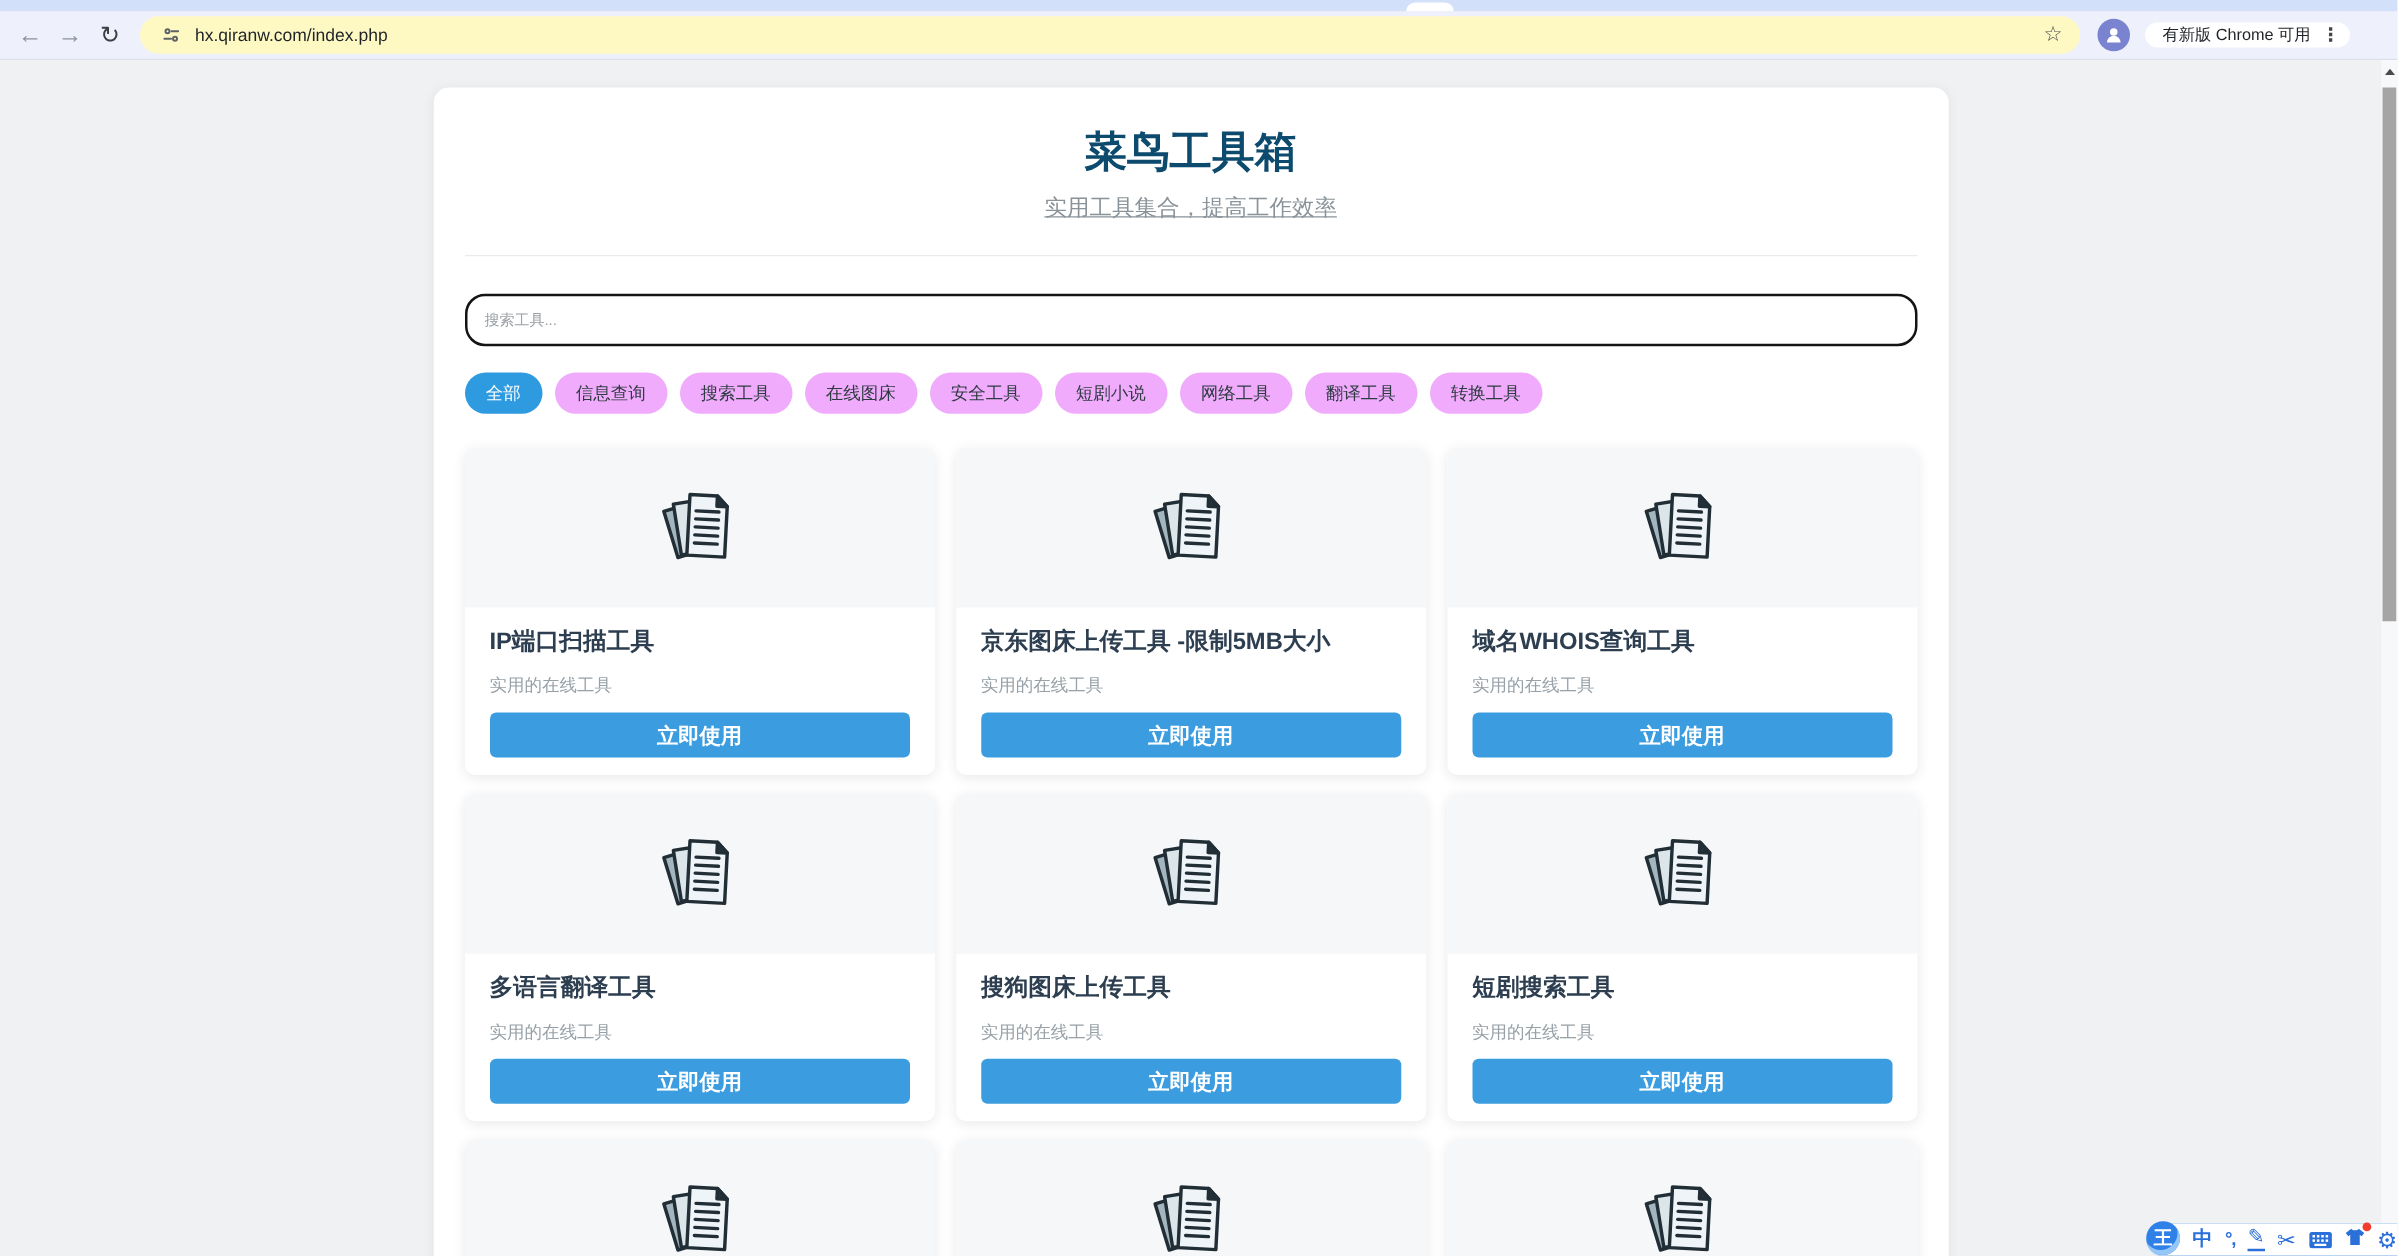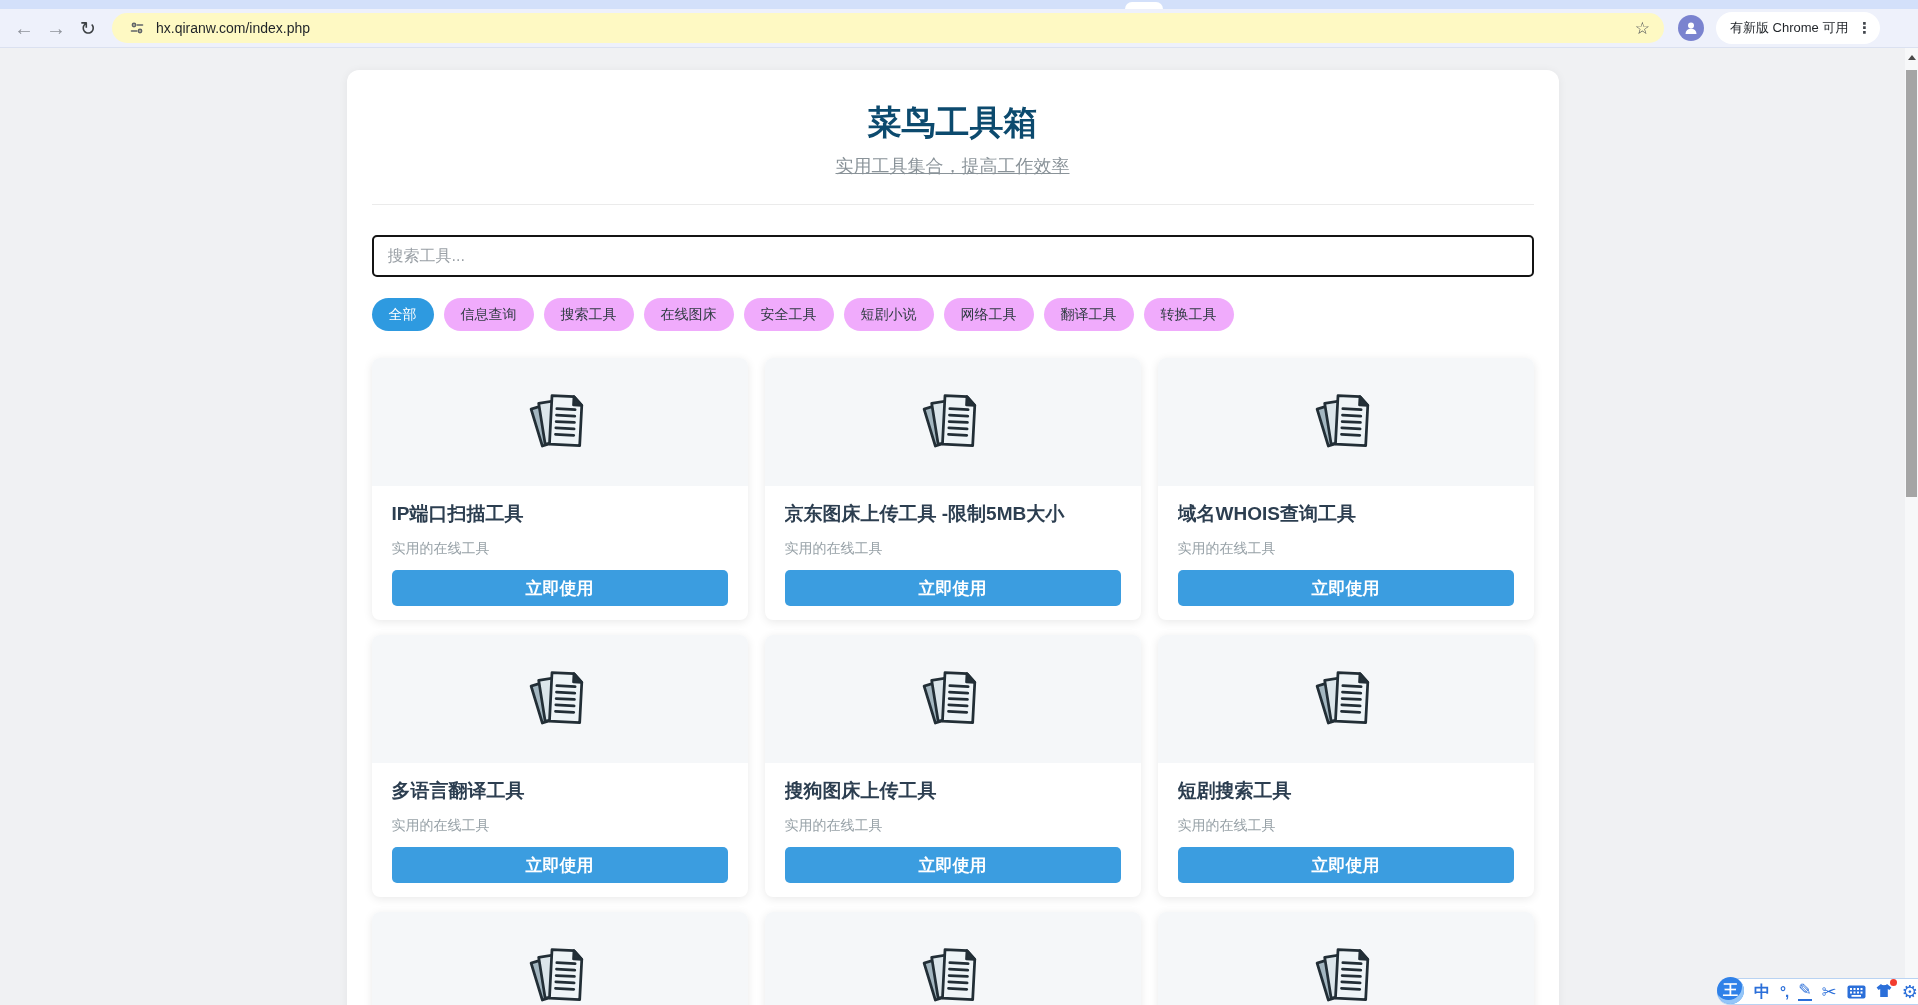--- a/index.html
+++ b/index.html
@@ -19,37 +19,37 @@
     justify-content:center; font-size:20px; color:#8f939b; cursor:pointer; flex:none; }
   .nav-btn.reload { color:#3c4043; font-size:19px; }
   .omnibox { height:30px; width:1552px; margin-left:8px; background:#fef9c3; border-radius:15px;
     display:flex; align-items:center; padding:0 12px; flex:none; }
   .site-info { width:26px; height:26px; border-radius:50%; display:flex; align-items:center;
     justify-content:center; flex:none; cursor:pointer; }
   .url-text { margin-left:6px; font-size:14px; color:#1f2328; flex:1; white-space:nowrap; }
   .star-btn { font-size:17px; color:#474b52; cursor:pointer; flex:none; padding:0 2px; }
   .avatar { width:26px; height:26px; border-radius:50%; background:#7a83cf; margin-left:14px;
     display:flex; align-items:center; justify-content:center; cursor:pointer; flex:none; }
-  .update-pill { margin-left:12px; height:32px; border-radius:16px; background:#fff;
+  .update-pill { margin-left:12px; height:20px; border-radius:16px; background:#fff;
     display:flex; align-items:center; padding:0 8px 0 14px; cursor:pointer; flex:none; }
   .update-pill .label { font-size:13px; color:#1f2328; white-space:nowrap; }
   .menu-dots { font-size:15px; color:#41454c; font-weight:bold; margin-left:8px; width:16px;
     text-align:center; }
   
   .page { position:absolute; top:48px; left:0; right:13px; bottom:0;
     background:#f0f1f3; overflow:hidden; }
   .container { width:1212px; margin:22px auto 0; background:#fff; border-radius:12px;
     box-shadow:0 1px 10px rgba(0,0,0,.06); padding:0 25px 40px; min-height:1400px; }
   .site-title { margin:0; padding-top:32px; text-align:center; font-size:34px; line-height:40px;
     font-weight:bold; color:#0c4a6e; }
   .site-subtitle { margin:12px 0 0; text-align:center; font-size:18px; line-height:24px;
     color:#8a9399;text-decoration:underline; }
   .divider { border:none; border-top:1px solid #ebebeb; margin:26px 0 0; }
   .search-input { margin-top:30px; width:100%; height:42px; border:2px solid #141414;
-    border-radius:5px; padding:0 14px; font-size:16px; outline:none; color:#202124;
+    border-radius:16px; padding:0 14px; font-size:12px; outline:none; color:#202124;
     font-family:inherit; }
   .search-input::placeholder { color:#9aa0a6; }
   .tags { margin-top:21px; display:flex; gap:10px; }
   .tag { height:33px; padding:0 17px; border-radius:17px; background:#f0abfc; color:#2f3b42;
     font-size:14px; display:flex; align-items:center; cursor:pointer; white-space:nowrap; }
   .tag.active { background:var(--accent,#2e9ae0); color:#fff; }
   .grid { margin-top:27px; display:grid; grid-template-columns:repeat(3,1fr); gap:15px 17px; }
   .card { background:#fff; border-radius:8px; box-shadow:0 2px 10px rgba(0,0,0,.09);
     overflow:hidden; height:262px; }
   .card-img { height:128px; background:#f5f7f9; display:flex; align-items:center;

